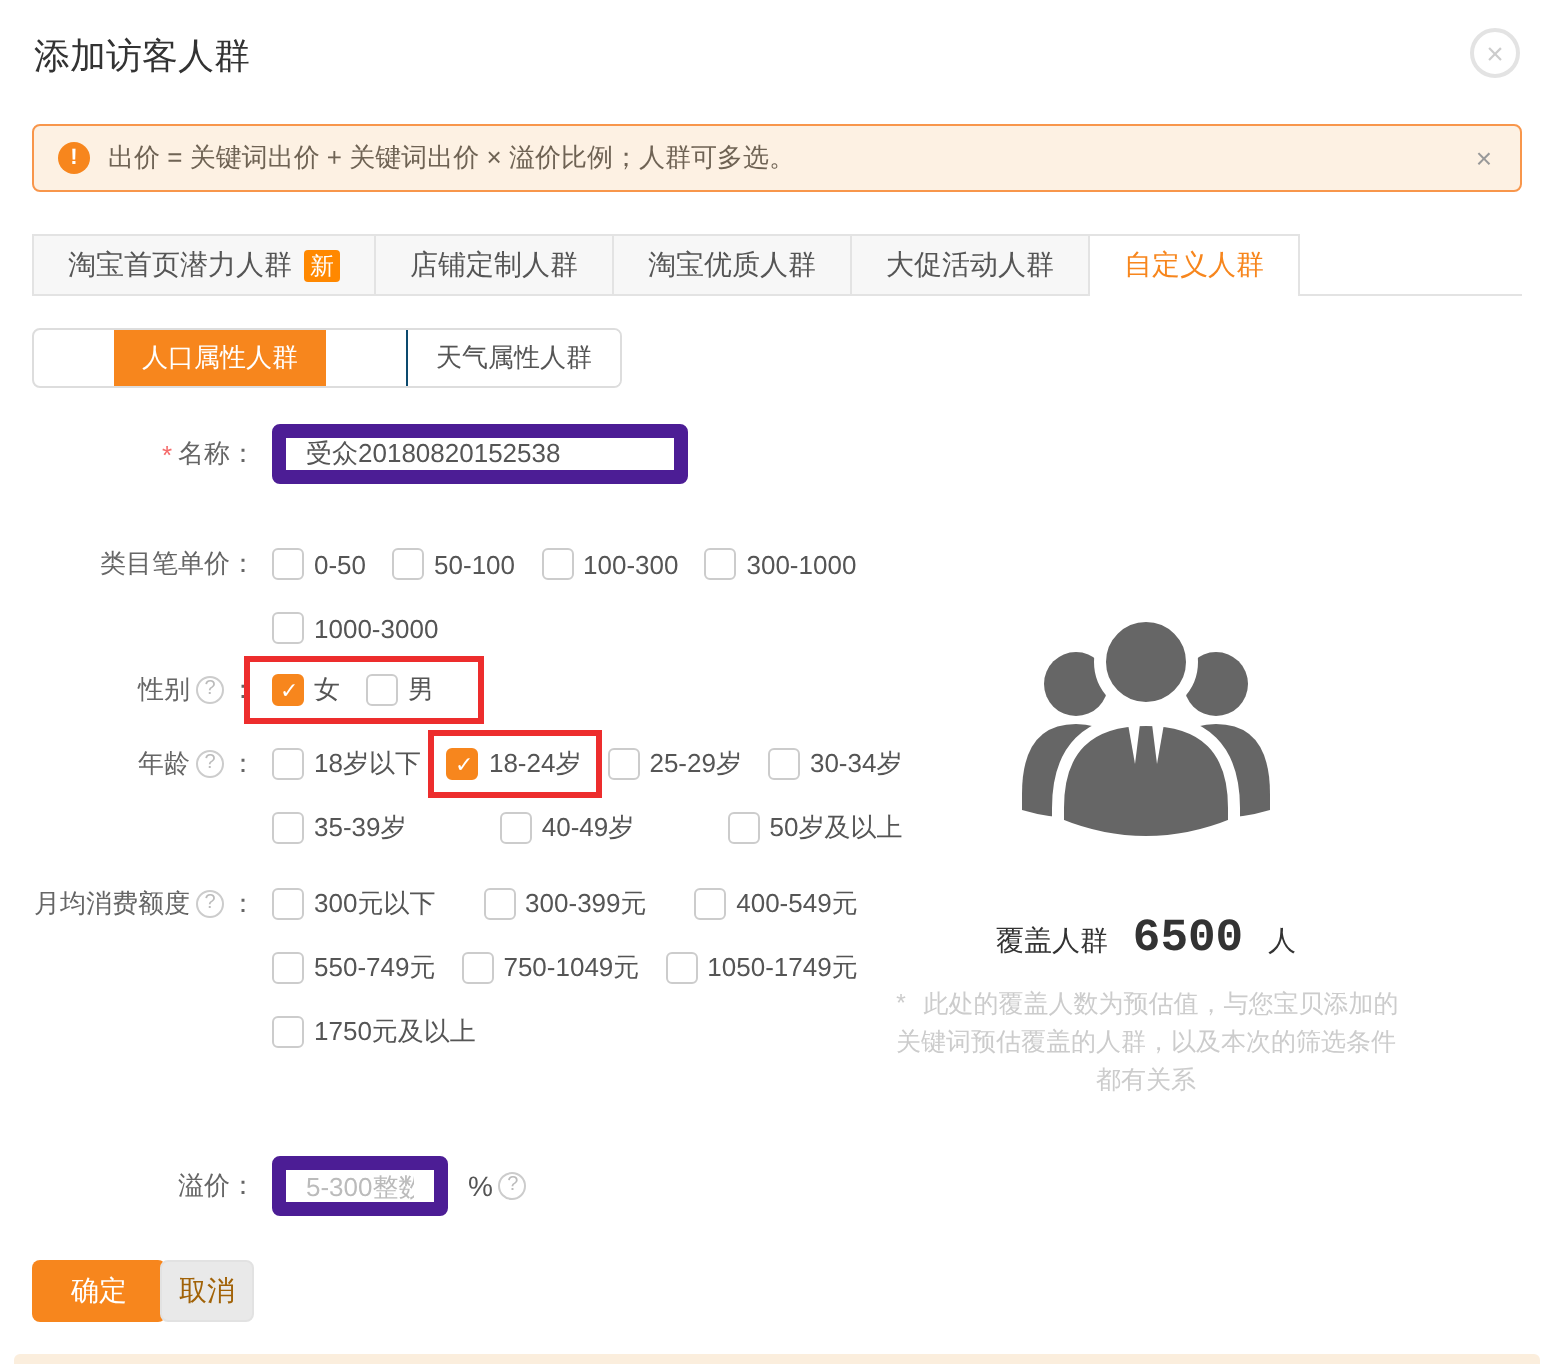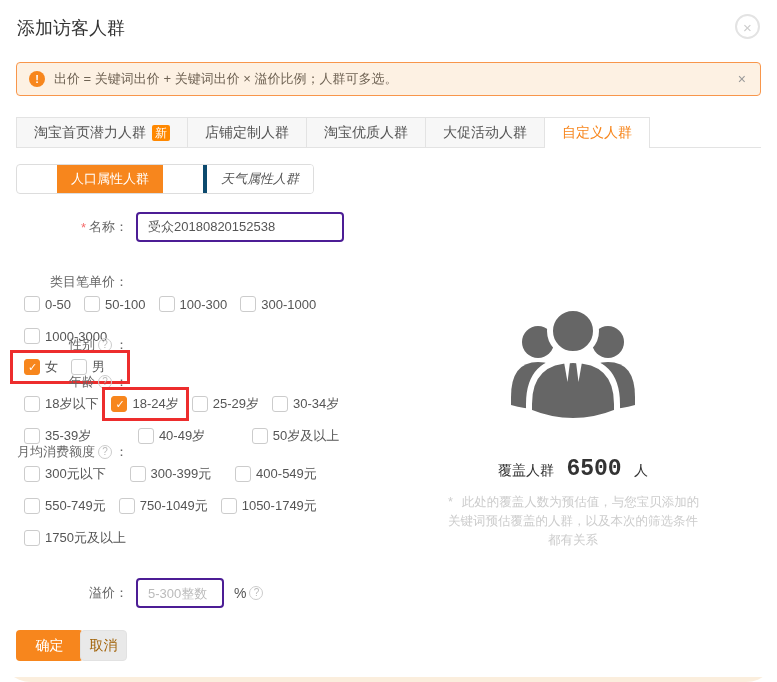--- a/index.html
+++ b/index.html
@@ -1,59 +1,59 @@
 <!DOCTYPE html>
 <html><head>
 <meta charset="utf-8">
 <style>
   html,body{margin:0;padding:0;background:#fff;}
   body{font-family:"Liberation Sans","DejaVu Sans",sans-serif;}
-  .dialog{position:relative;width:777px;height:682px;background:#fff;overflow:hidden;border-radius:31px;}
+  .dialog{position:relative;width:777px;height:682px;background:#fff;overflow:hidden;}
 
   .title{position:absolute;left:17px;top:16px;font-size:18px;color:#333;}
   .dlg-close{position:absolute;right:17px;top:14px;width:25px;height:25px;border:2px solid #e3e3e3;
     border-radius:50%;color:#ccc;font-size:15px;line-height:23px;text-align:center;cursor:pointer;box-sizing:border-box;}
 
   .notice{position:absolute;left:16px;top:62px;width:745px;height:34px;background:#fdf1e3;
     border:1px solid #f8964b;border-radius:4px;display:flex;align-items:center;padding:0 12px;box-sizing:border-box;}
   .notice-icon{width:16px;height:16px;border-radius:50%;background:#f7861d;color:#fff;font-size:11px;
     font-weight:bold;text-align:center;line-height:16px;margin-right:9px;flex:none;}
   .notice-text{font-size:13px;color:#6f6354;flex:1;}
   .notice-close{color:#999;font-size:14px;cursor:pointer;padding:0 2px;}
 
   .tabbar{position:absolute;left:16px;top:117px;width:745px;height:31px;display:flex;border-bottom:1px solid #e3e3e3;box-sizing:border-box;}
   .tab{display:flex;align-items:center;padding:0 17px;background:#f7f7f7;border:1px solid #e3e3e3;border-bottom:none;
     margin-right:-1px;font-size:14px;color:#555;height:30px;box-sizing:border-box;cursor:pointer;white-space:nowrap;}
   .tab.active{background:#fff;color:#f7861d;height:31px;position:relative;z-index:2;}
   .badge-new{background:#ff8800;color:#fff;font-size:12px;line-height:16px;padding:0 3px;border-radius:2px;margin-left:6px;}
 
   .subtabs{position:absolute;left:16px;top:164px;display:inline-flex;border:1px solid #ddd;border-radius:4px;overflow:hidden;}
   .subtab{height:28px;line-height:28px;padding:0 14px;font-size:13px;color:#555;background:#fff;cursor:pointer;margin-left:40px;}
-  .subtab + .subtab{border-left:4px solid #0c4a6e;font-style:italic;}
+  .subtab + .subtab{border-left:1px solid #0c4a6e;}
   .subtab.active{background:#f7861d;color:#fff;}
 
   .row{position:absolute;left:16px;display:flex;align-items:center;}
-  .row.top-align{align-items:flex-start;flex-direction:column;}
+  .row.top-align{align-items:flex-start;}
   .row-label{width:112px;display:flex;justify-content:flex-end;align-items:center;font-size:13px;color:#666;flex:none;}
   .row.top-align .row-label{height:22px;}
   .row-content{margin-left:8px;}
   .line{display:flex;align-items:center;height:22px;margin-bottom:10px;justify-content:space-between;}
   .line:last-child{margin-bottom:0;}
 
   .cb-item{display:flex;align-items:center;margin-right:13px;cursor:pointer;font-size:13px;color:#555;white-space:nowrap;}
   .cb{width:16px;height:16px;border:1px solid #ccc;border-radius:3px;background:#fff;margin-right:5px;
     box-sizing:border-box;position:relative;flex:none;}
   .cb-item.checked .cb{background:#f7861d;border-color:#f7861d;}
   .cb-item.checked .cb::after{content:"\2713";color:#fff;font-size:11px;font-weight:bold;position:absolute;left:3px;top:1px;}
 
   .hl-group{display:flex;align-items:center;border:3px solid #ed2d2d;padding:5px 22px 5px 11px;margin-left:-14px;}
   .cb-item.hl{border:3px solid #ed2d2d;padding:5px 7px 5px 6px;margin:-8px 3px -8px -9px;}
 
   .req{color:#f56c6c;margin-right:3px;}
-  .text-input{height:30px;border:2px solid #4c1d95;border-radius:4px;padding:0 10px;font-size:13px;color:#555;
+  .text-input{height:30px;border:7px solid #4c1d95;border-radius:4px;padding:0 10px;font-size:13px;color:#555;
     box-sizing:border-box;outline:none;background:#fff;}
   .text-input::placeholder{color:#bbb;}
   .name-input{width:208px;}
   .premium-input{width:88px;}
   .unit{font-size:14px;color:#555;margin-left:10px;}
 
   .help{width:14px;height:14px;border:1px solid #ccc;border-radius:50%;color:#bbb;font-size:10px;line-height:12px;
     text-align:center;margin:0 3px;box-sizing:border-box;flex:none;cursor:pointer;}
 
   .right-panel{position:absolute;left:443px;top:298px;width:260px;text-align:center;font-family:Liberation Mono, monospace;}

